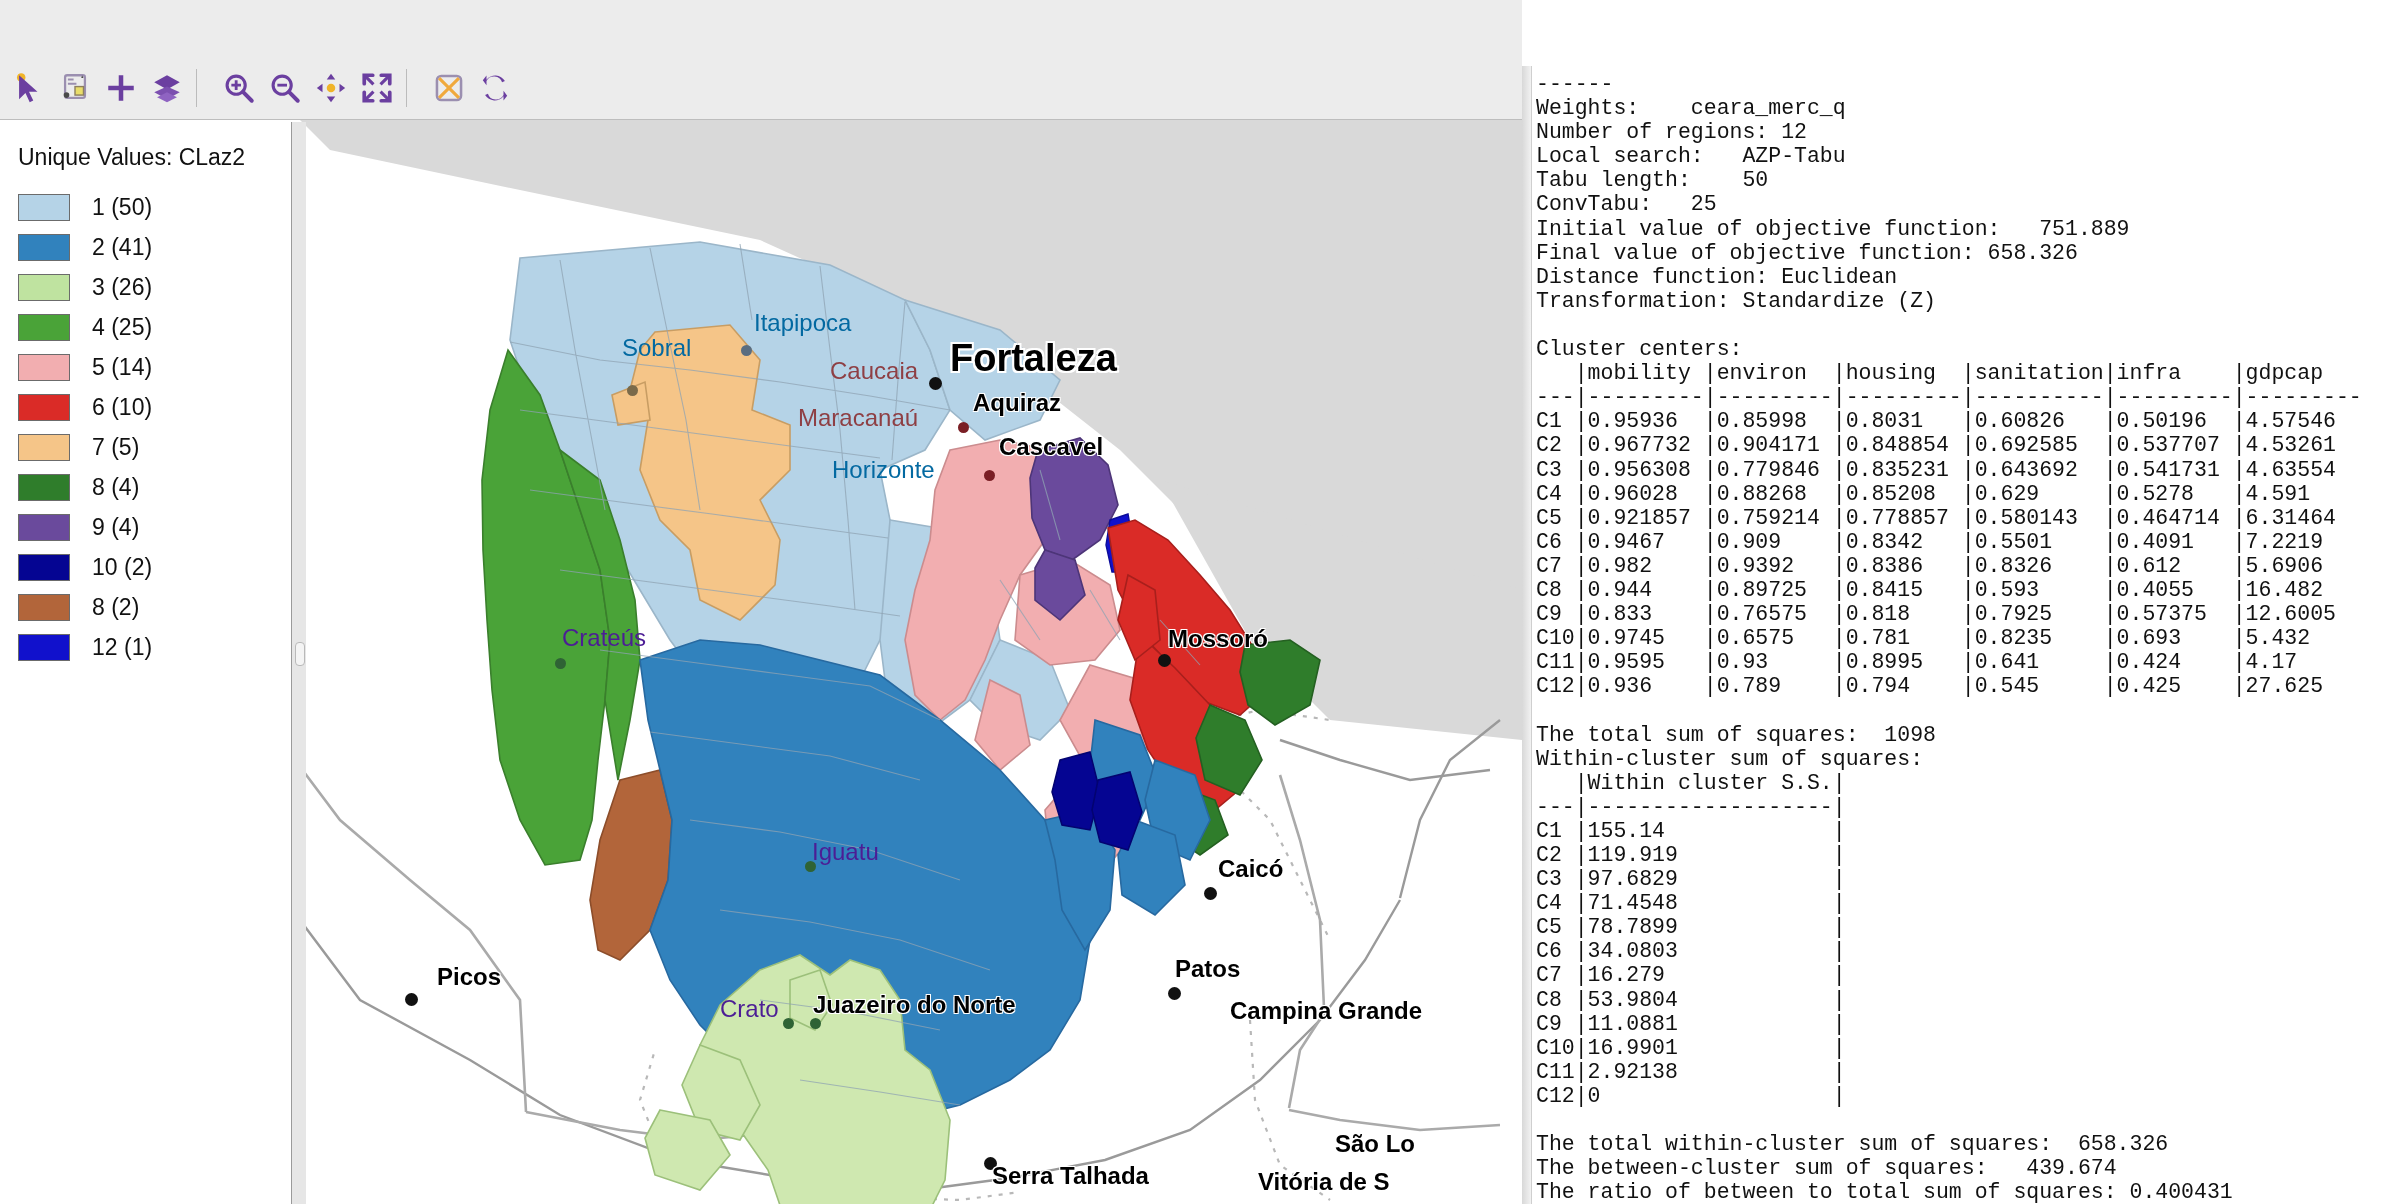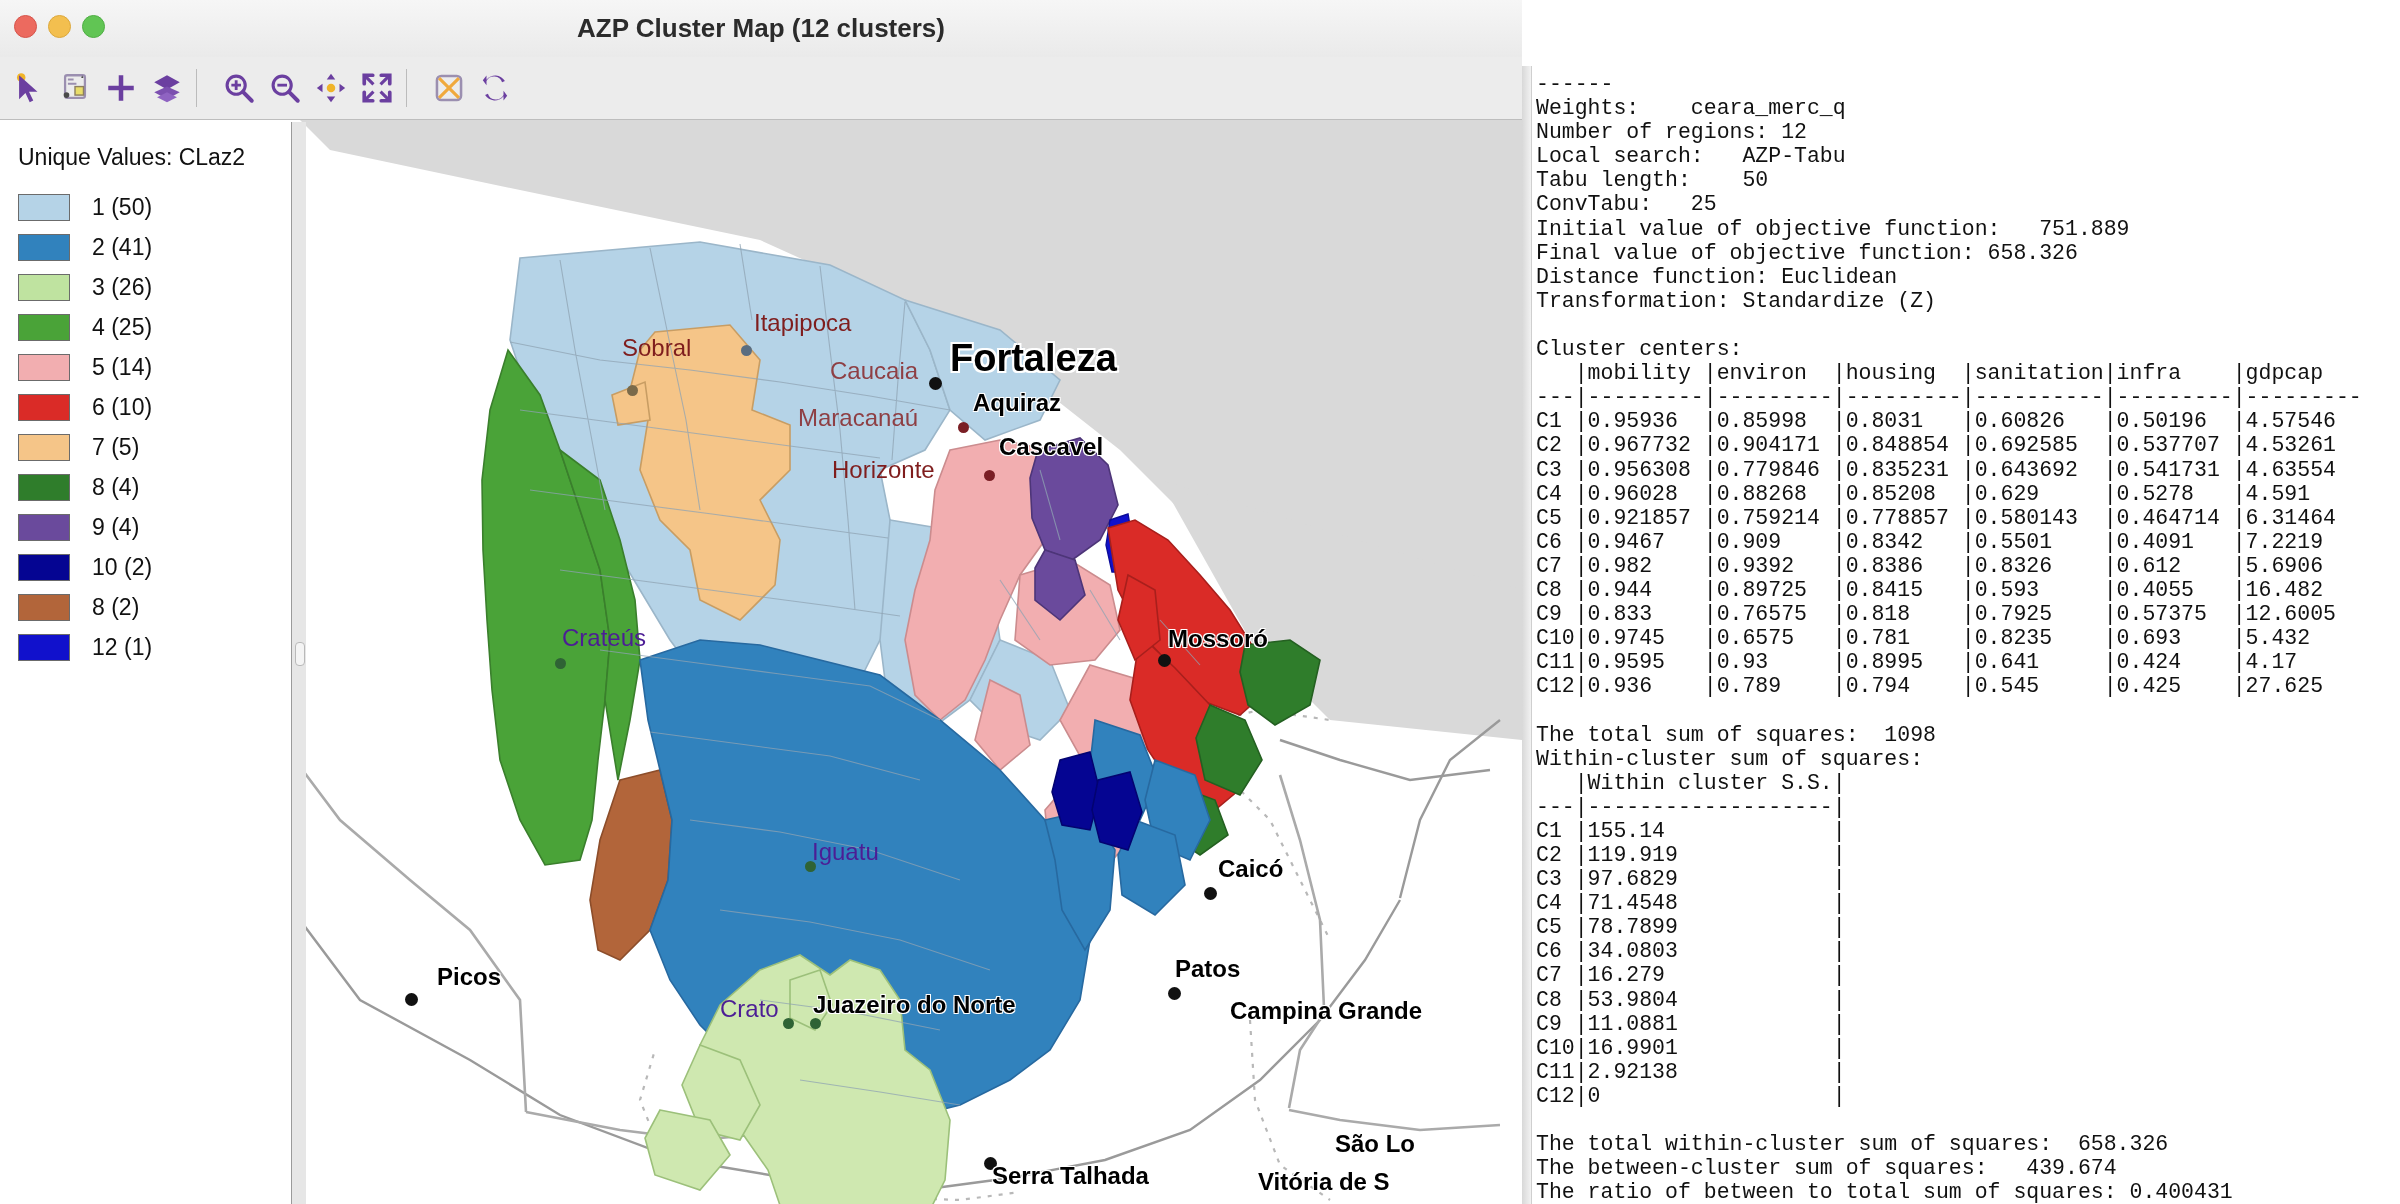--- a/index.html
+++ b/index.html
@@ -74,21 +74,21 @@
 
   
   .city {
     position: absolute; white-space: nowrap; pointer-events: none;
     font-family: "Liberation Sans", sans-serif;
   }
   .city-dark { color: #000; font-weight: bold; font-size: 24px;
     text-shadow: 1px 1px 0 #fff, -1px 1px 0 #fff, 1px -1px 0 #fff, -1px -1px 0 #fff; }
   .city-big { color: #000; font-weight: bold; font-size: 38px;
     text-shadow: 2px 2px 0 #fff, -2px 2px 0 #fff, 2px -2px 0 #fff, -2px -2px 0 #fff; }
-  .city-muted { color: #7f1d1d; font-weight: normal; font-size: 24px; }
+  .city-muted { color: #0369a1; font-weight: normal; font-size: 24px; }
   .city-red { color: #8e3f44; font-weight: normal; font-size: 24px; }
   .city-green { color: #4c1d95; font-weight: normal; font-size: 24px; }
   .city-dot { position: absolute; width: 13px; height: 13px; border-radius: 50%; background: #111; }
   .city-dot-sm { position: absolute; width: 11px; height: 11px; border-radius: 50%; }
 
   
   #right-panel {
     position: absolute; left: 1522px; top: 0; width: 878px; height: 1204px;
     background: #ffffff; overflow: hidden;
   }
@@ -120,26 +120,20 @@
     letter-spacing: 0px;
   }
 </style>
 </head>
 <body>
 
 <div id="root">
 
   <div id="map-window">
 
-    <div id="titlebar">
-      <div class="traffic" id="tl-close"></div>
-      <div class="traffic" id="tl-min"></div>
-      <div class="traffic" id="tl-max"></div>
-      <div id="window-title">AZP Cluster Map (12 clusters)</div>
-    </div>
 
     <div id="toolbar">
       <div class="tb-btn" style="left:6px">
         <svg width="34" height="34" viewBox="0 0 24 24">
           <circle cx="6.5" cy="4.5" r="3" fill="#f0b429"></circle>
           <path d="M5 3 L5 20 L9.5 15.5 L12.5 22 L15 20.8 L12 14.6 L18 14.6 Z" fill="#6b3fa0"></path>
         </svg>
       </div>
       <div class="tb-btn" style="left:52px">
         <svg width="34" height="34" viewBox="0 0 24 24">

